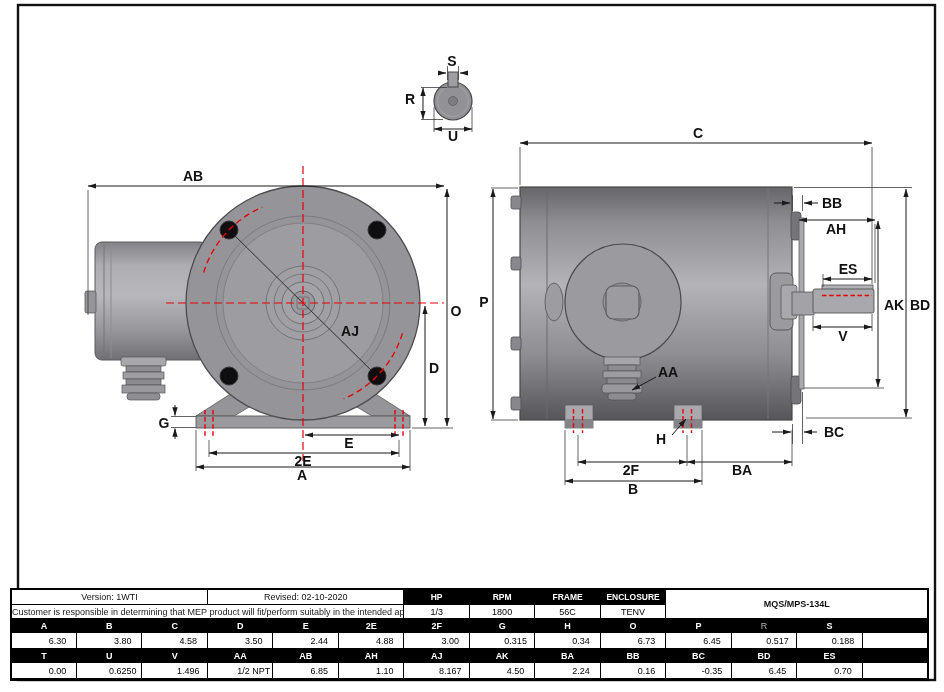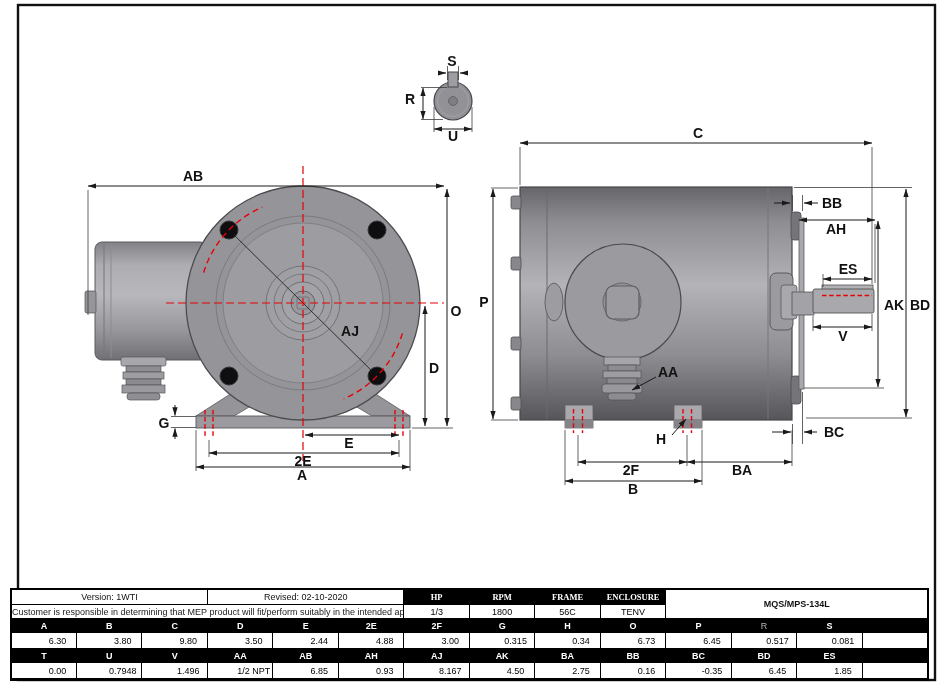--- a/index.html
+++ b/index.html
@@ -14,21 +14,21 @@
   .arc{stroke:#e60005;stroke-width:1.4;fill:none;stroke-dasharray:6 4;}
 
   
   table.spec{position:absolute;left:10px;top:588px;width:919px;border-collapse:collapse;
      table-layout:fixed;border:2px solid #000;border-bottom-width:3px;background:#fff;}
   table.spec td,table.spec th{border:1px solid #000;text-align:center;vertical-align:middle;
      padding:0;overflow:hidden;white-space:nowrap;}
   tr.r1 td{height:14px;font-size:9px;color:#111;}
   tr.r2 td{height:13px;font-size:9px;}
   td.disc{font-size:6.6px;color:#222;}
-  th.hb{background:#000;color:#fff;font-size:8.5px;font-weight:bold;height:14px;font-family:Liberation Serif, serif;}
+  th.hb{background:#000;color:#fff;font-size:8.5px;font-weight:bold;height:14px;}
   tr.hrow th{background:#000;color:#fff;font-size:9px;font-weight:bold;height:13px;}
   tr.hrow th.muted{color:#b4b4b4;font-weight:normal;}
   tr.vrow td{height:15px;font-size:9px;color:#000;padding-left:27px;}
   td.model{font-size:12.5px;font-weight:bold;margin-top:8px;}
 </style>
 </head>
 <body>
 
 <div class="page">
 
@@ -310,61 +310,61 @@
     <th>H</th>
     <th>O</th>
     <th>P</th>
     <th class="muted">R</th>
     <th>S</th>
     <th></th>
   </tr>
   <tr class="vrow">
     <td>6.30</td>
     <td>3.80</td>
-    <td>9.80</td>
+    <td>4.58</td>
     <td>3.50</td>
     <td>2.44</td>
     <td>4.88</td>
     <td>3.00</td>
     <td>0.315</td>
     <td>0.34</td>
     <td>6.73</td>
     <td>6.45</td>
     <td>0.517</td>
-    <td>0.081</td>
+    <td>0.188</td>
     <td></td>
   </tr>
   <tr class="hrow">
     <th>T</th>
     <th>U</th>
     <th>V</th>
     <th>AA</th>
     <th>AB</th>
     <th>AH</th>
     <th>AJ</th>
     <th>AK</th>
     <th>BA</th>
     <th>BB</th>
     <th>BC</th>
     <th>BD</th>
     <th>ES</th>
     <th></th>
   </tr>
   <tr class="vrow">
     <td>0.00</td>
-    <td>0.7948</td>
+    <td>0.6250</td>
     <td>1.496</td>
     <td>1/2 NPT</td>
     <td>6.85</td>
-    <td>0.93</td>
+    <td>1.10</td>
     <td>8.167</td>
     <td>4.50</td>
-    <td>2.75</td>
+    <td>2.24</td>
     <td>0.16</td>
     <td>-0.35</td>
     <td>6.45</td>
-    <td>1.85</td>
+    <td>0.70</td>
     <td></td>
   </tr>
 </tbody>
     </table>
 
 </div>
 
 </body></html>

